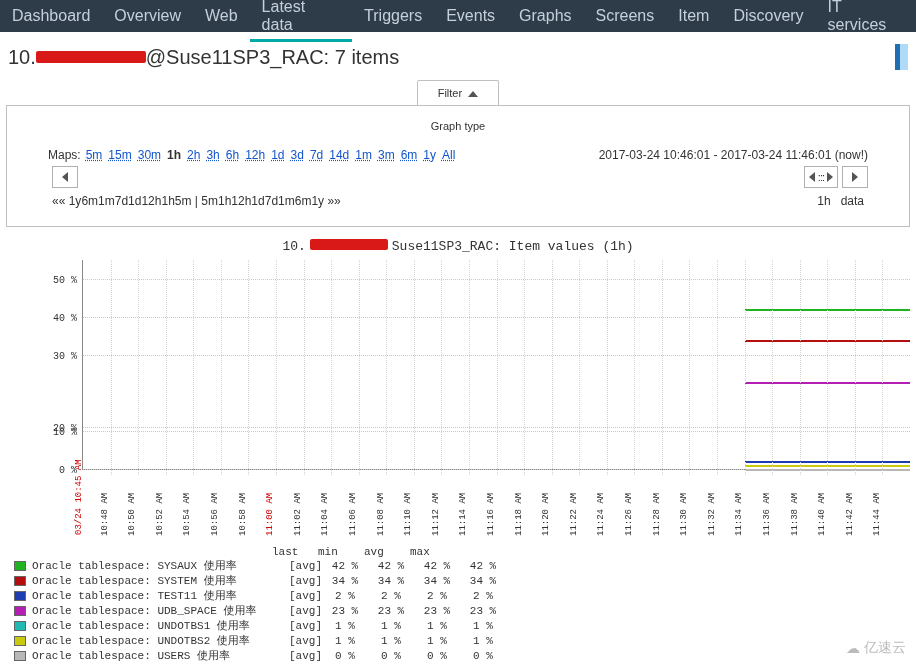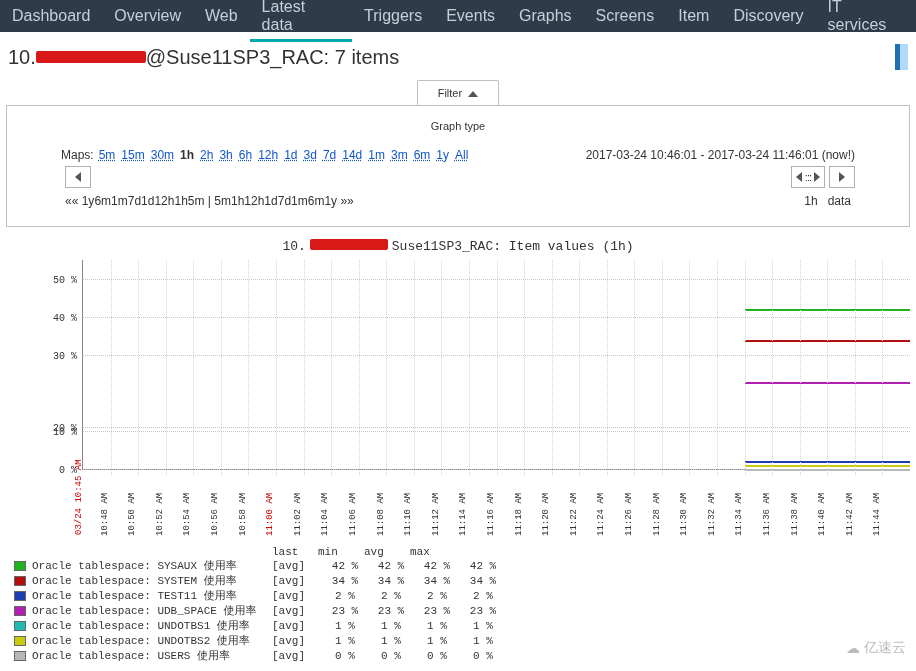--- a/index.html
+++ b/index.html
@@ -6,21 +6,21 @@
 body { font-family: Arial, sans-serif; font-size: 11px; color: #333; background: #fff; width: 916px; }
 .topnav { background: #2e3b48; display: flex; gap: 0; padding: 0; height: 32px; align-items: center; }
 .topnav .item { color: #c5d0db; padding: 8px 12px; cursor: pointer; font-size: 16px; }
 .topnav .item.active { border-bottom: 3px solid #0aa; padding-bottom: 5px; }
 .header-row { display: flex; align-items: center; padding: 12px 8px; }
 .page-title { font-size: 20px; font-weight: normal; display: flex; align-items: center; gap: 0; }
 .redact { display: inline-block; background: #d91818; border-radius: 2px; }
 .star { width: 13px; height: 26px; border-left: 5px solid #1f6fb2; margin-left: auto; background:#afdaf8;}
 .filter-tab { display: flex; justify-content: center; position: relative; margin-top: -2px;}
 .filter-box { border: 1px solid #c0c0c0; border-bottom: none; padding: 6px 20px; background: #fff; cursor: pointer; border-radius: 2px 2px 0 0;}
-.panel { border: 1px solid #c0c0c0; margin: 0 6px; padding: 8px 16px 14px;}
+.panel { border: 1px solid #c0c0c0; margin: 0 6px; padding: 8px 3px 14px;}
 .gt-row { display:flex; justify-content:center; align-items:center; gap:10px; padding: 6px 0 10px;}
 .btn-group { display: inline-flex; border: 1px solid #b0b0b0; border-radius: 2px; overflow: hidden; }
 .btn-group .b { padding: 4px 10px; background:#fff; cursor:pointer; font-size: 12px; }
 .btn-group .b + .b { border-left: 1px solid #b0b0b0;}
 .btn-group .b.sel { background: #6d7a88; color: #fff; }
 .timebar { display:flex; justify-content:space-between; padding: 6px 38px 2px; font-size: 12px;}
 .zoom-links a, .left-links a, .right-links a { color:#1155cc; text-decoration: underline dotted; margin: 0 3px; cursor:pointer;}
 .zoom-links .lbl { color:#333; margin-right: 2px;}
 .zoom-links .bold { font-weight: bold; text-decoration: none; color: #333;}
 .nav-btns { display:flex; gap:4px;}
@@ -36,21 +36,21 @@
 .xlabels { display:flex; margin-left: 82px; margin-right: 6px; height: 66px; position: relative;}
 .xt { position:absolute; bottom:0; transform-origin: left bottom; transform: rotate(-90deg) translateX(0); font-size: 9px; color:#333; white-space:nowrap; font-family:"Courier New",monospace;}
 .xt.red { color: #c00;}
 .vguide { position:absolute; top:0; bottom:-6px; border-left: 1px dotted #d4d4d4;}
 .legend { font-family: "Courier New", monospace; font-size: 11px; margin: 10px 0 0 14px;}
 .legend-head { display:flex; padding-left: 258px;}
 .legend-head span { width: 46px; text-align:left; display:inline-block;}
 .legend-row { display:flex; align-items:center; height:15px;}
 .sw { width:12px; height:10px; border:1px solid #666; margin-right:6px;}
 .li-name { width: 240px;}
-.li-agg { width: 50px;}
+.li-agg { width: 50px; text-align: right;}
 .li-v { width:46px; text-align:center;}
 .watermark { position:absolute; right: 10px; bottom: 6px; color:#bbb; font-size: 14px; display:flex; align-items:center; gap:4px;}
 .tri-up { display:inline-block; width:0; height:0; border-left:5px solid transparent; border-right:5px solid transparent; border-bottom:6px solid #555;}
 .tri-l { display:inline-block; width:0; height:0; border-top:5px solid transparent; border-bottom:5px solid transparent; border-right:6px solid #555;}
 .tri-r { display:inline-block; width:0; height:0; border-top:5px solid transparent; border-bottom:5px solid transparent; border-left:6px solid #555;}
 .dots { letter-spacing: -1px;}
 .date-side { position:absolute; font-family:"Courier New",monospace; font-size:9px; color:#c00; transform: rotate(-90deg); transform-origin: left top;}
 .date-side.left { left: 74px; top: 296px;}
 </style>
 </head>

